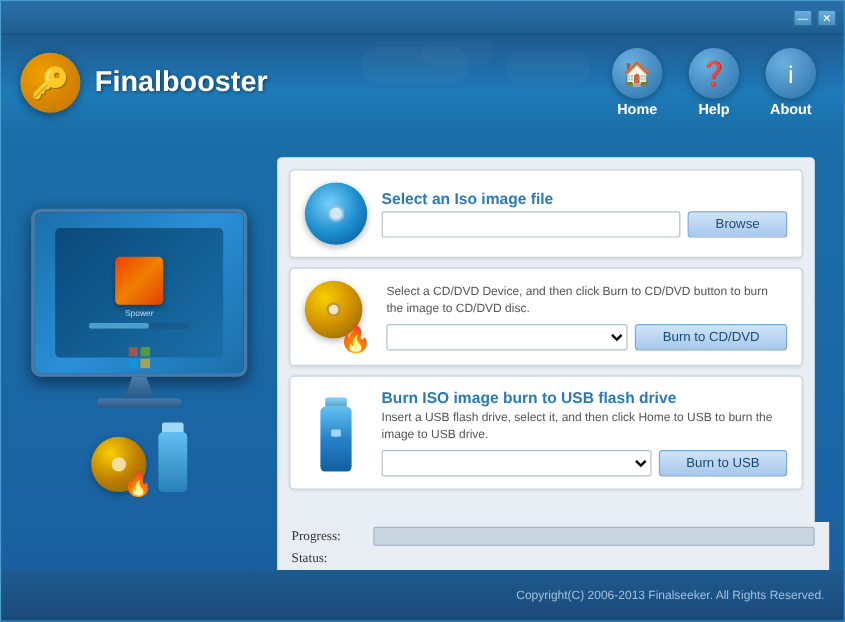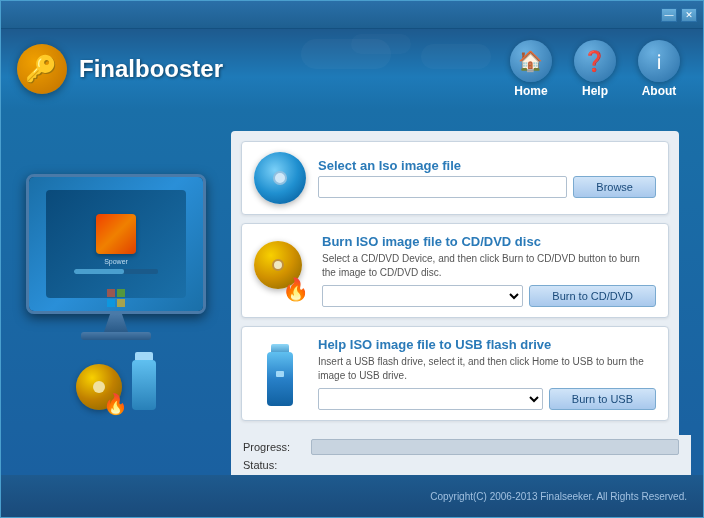--- a/index.html
+++ b/index.html
@@ -330,20 +330,21 @@
       height: 100%;
       width: 0%;
       background: linear-gradient(180deg, #6ab0e0, #4a90c0);
       border-radius: 2px;
     }
     .progress-label {
       width: 60px;
       font-size: 11px;
       color: #333;
       font-weight: normal;
+      font-family: Liberation Serif, serif;
     }
 
     
     .footer {
       height: 42px;
       background: linear-gradient(180deg, #1e5a8e, #1a4a7a);
       display: flex;
       align-items: center;
       justify-content: flex-end;
       padding: 0 16px;
@@ -551,42 +552,41 @@
         </div>
 
         <div class="section-card">
           <div class="dvd-icon">
             <div class="dvd-disc">
               <div class="dvd-inner"></div>
             </div>
             <span class="fire-icon">🔥</span>
           </div>
           <div class="section-content">
-            <div class="section-title">Burn ISO image file to CD/DVD disc</div>
             <div class="section-desc">Select a CD/DVD Device, and then click Burn to CD/DVD button to burn the image to CD/DVD disc.</div>
             <div class="section-row">
               <select class="section-select">
                 <option value=""></option>
               </select>
               <button class="section-btn">Burn to CD/DVD</button>
             </div>
           </div>
         </div>
 
         <div class="section-card">
           <div style="width:52px;height:60px;position:relative;flex-shrink:0;">
             <div style="display:flex;flex-direction:column;align-items:center;">
               <div style="width:18px;height:8px;background:linear-gradient(180deg,#90d8f8,#50a0d0);border-radius:2px 2px 0 0;"></div>
               <div style="width:26px;height:54px;background:linear-gradient(180deg,#60c0f0,#2880c8,#1060a0);border-radius:4px;display:flex;align-items:center;justify-content:center;">
                 <div style="width:8px;height:6px;background:#a0d8f8;border-radius:1px;margin-top:-10px;"></div>
               </div>
             </div>
           </div>
           <div class="section-content">
-            <div class="section-title">Help ISO image file to USB flash drive</div>
+            <div class="section-title">Burn ISO image burn to USB flash drive</div>
             <div class="section-desc">Insert a USB flash drive, select it, and then click Home to USB to burn the image to USB drive.</div>
             <div class="section-row">
               <select class="section-select">
                 <option value=""></option>
               </select>
               <button class="section-btn">Burn to USB</button>
             </div>
           </div>
         </div>
 

